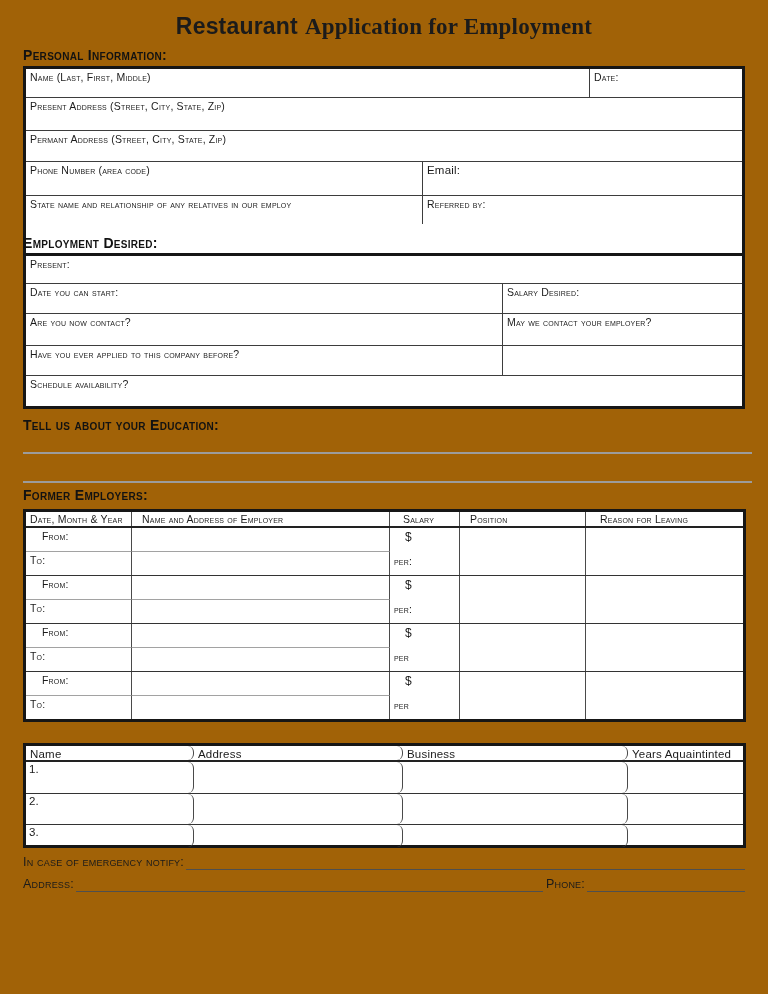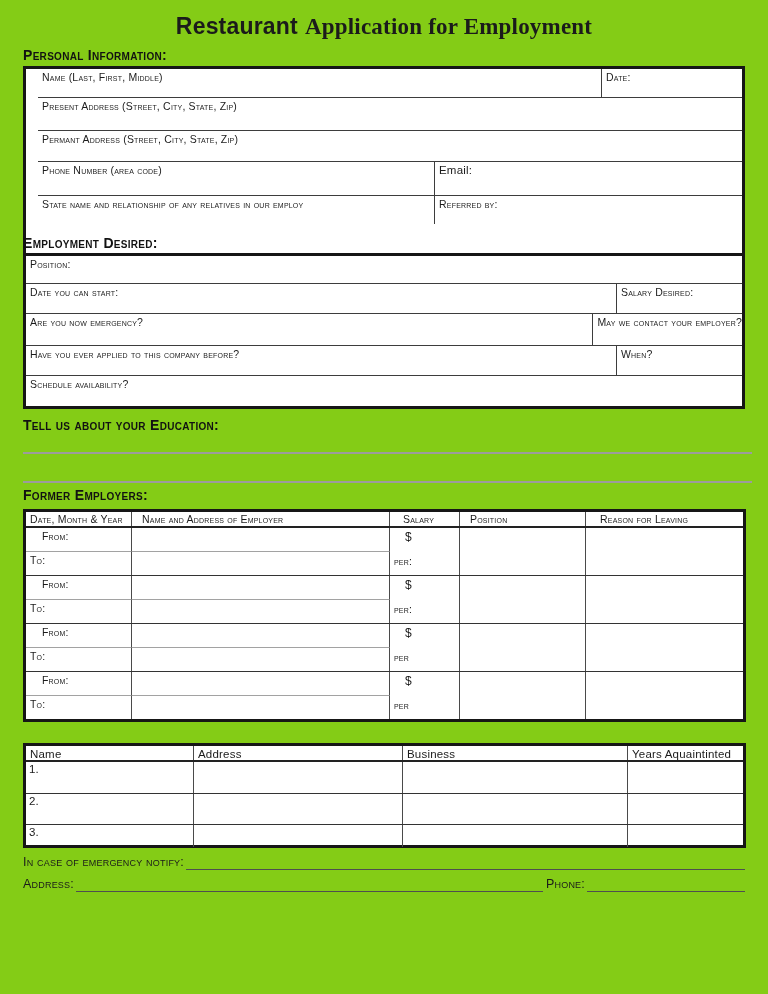--- a/index.html
+++ b/index.html
@@ -1,18 +1,18 @@
 <!DOCTYPE html>
 <html><head>
 <meta charset="utf-8">
 <style>
   html,body { margin:0; padding:0; background:#e8e8e8; }
   .page {
     position:relative; width:768px; height:994px; margin:0 auto;
-    background:#84cc16; font-family:"Liberation Sans", sans-serif; color:#1b1b1b;
+    background:#a16207; font-family:"Liberation Sans", sans-serif; color:#1b1b1b;
     overflow:hidden;
     text-decoration:underline;
   }
   .abs { position:absolute; }
   
   .title { top:13px; left:0; right:0; text-align:center; font-weight:bold; font-size:23px; letter-spacing:0.2px; }
   .t-sans { font-family:"Liberation Sans", sans-serif; }
   .t-serif { font-family:"Liberation Serif", serif; margin-left:7px; }
   
   .h { font-weight:bold; font-variant:small-caps; font-size:14px; letter-spacing:0.3px; color:#121212; white-space:nowrap; }
@@ -27,21 +27,21 @@
   .tbl { position:absolute; left:23px; width:722px; border:3px solid #161616; background:#fff; box-sizing:border-box; }
   .row { display:flex; box-sizing:border-box; }
   .row + .row { border-top:1px solid #3d3d3d; }
   .cell { box-sizing:border-box; }
   .vdiv { border-right:1px solid #3d3d3d; }
   
   .p-r1{height:28px} .p-r2{height:33px} .p-r3{height:31px} .p-r4{height:34px} .p-r5{height:29px}
   .p-name{width:564px} .p-phone{width:397px} .grow{flex:1}
   
   .e-r1{height:27px} .e-r2{height:30px} .e-r3{height:32px} .e-r4{height:30px} .e-r5{height:27px}
-  .e-left{width:591px}
+  .e-left{width:477px}
   
   .eduline { left:23px; width:729px; height:2px; background:#9c9c9c; }
   
   .feh, .feg { display:grid; grid-template-columns:106px 258px 70px 126px 1fr; box-sizing:border-box; }
   .feh { height:16px; border-bottom:2px solid #222; }
   .feh > div { border-right:1px solid #4a4a4a; box-sizing:border-box; overflow:hidden; }
   .feh > div:last-child { border-right:none; }
   .feh .lbl { padding-top:1px; }
   .feh .hc2 .lbl{ padding-left:10px; } .feh .hc3 .lbl{ padding-left:13px; }
   .feh .hc4 .lbl{ padding-left:10px; } .feh .hc5 .lbl{ padding-left:14px; }
@@ -52,42 +52,42 @@
   .c2a{grid-column:2;grid-row:1;border-right:1px solid #4a4a4a;border-bottom:1px solid #a2a2a2;}
   .c2b{grid-column:2;grid-row:2;border-right:1px solid #4a4a4a;}
   .c3 {grid-column:3;grid-row:1/3;border-right:1px solid #4a4a4a;display:grid;grid-template-rows:1fr 1fr;}
   .c4 {grid-column:4;grid-row:1/3;border-right:1px solid #4a4a4a;}
   .c5 {grid-column:5;grid-row:1/3;}
   .dollar { font-size:12px; padding:3px 0 0 15px; font-variant:normal; }
   .per { padding-top:3px; }
   
   .refh, .refr { display:grid; grid-template-columns:168px 209px 225px 1fr; box-sizing:border-box; }
   .refh { height:16px; border-bottom:2px solid #222; }
-  .refh > div, .refr > div { border-right:1px solid #4a4a4a; box-sizing:border-box; overflow:hidden; }
+  .refh > div, .refr > div { border-right:1px solid #4a4a4a; box-sizing:border-box; overflow:hidden;border-radius:6px; }
   .refh > div:last-child, .refr > div:last-child { border-right:none; }
   .refr + .refr { border-top:1px solid #333; }
   .ref-r1{height:31px} .ref-r2{height:31px} .ref-r3{height:23px}
   .refnum { font-variant:normal; font-size:11.5px; padding:1px 0 0 3px; }
   
   .wrow { left:23px; right:23px; display:flex; align-items:flex-end; }
   .wlabel { font-variant:small-caps; font-size:12.5px; letter-spacing:0.2px; white-space:nowrap; line-height:1.1; }
   .uline { border-bottom:1.5px solid #4f4f4f; height:15px; box-sizing:border-box; }
 </style>
 </head>
 <body>
 
 <div class="page">
 
   <div class="abs title">
     <span class="t-sans">Restaurant</span><span class="t-serif">Application for Employment</span>
   </div>
 
   <div class="abs h" style="top:47px;left:23px;">Personal Information:</div>
 
-  <div class="tbl" style="top:66px;height:213px;padding-left:12px;">
+  <div class="tbl" style="top:66px;height:213px;">
     <div class="row p-r1">
       <div class="cell vdiv p-name">
           <span class="lbl">Name (Last, First, Middle)</span>
         </div>
       <div class="cell grow">
           <span class="lbl">Date:</span>
         </div>
     </div>
     <div class="row p-r2">
       <div class="cell grow">
@@ -115,45 +115,42 @@
           <span class="lbl">Referred by:</span>
         </div>
     </div>
   </div>
 
   <div class="abs h" style="top:235px;left:23px;">Employment Desired:</div>
 
   <div class="tbl" style="top:253px;height:156px;">
     <div class="row e-r1">
       <div class="cell grow">
-          <span class="lbl">Position:</span>
+          <span class="lbl">Present:</span>
         </div>
     </div>
     <div class="row e-r2">
       <div class="cell vdiv e-left">
           <span class="lbl">Date you can start:</span>
         </div>
       <div class="cell grow">
           <span class="lbl">Salary Desired:</span>
         </div>
     </div>
     <div class="row e-r3">
       <div class="cell vdiv e-left">
-          <span class="lbl">Are you now emergency?</span>
+          <span class="lbl">Are you now contact?</span>
         </div>
       <div class="cell grow">
           <span class="lbl">May we contact your employer?</span>
         </div>
     </div>
     <div class="row e-r4">
       <div class="cell vdiv e-left">
           <span class="lbl">Have you ever applied to this company before?</span>
-        </div>
-      <div class="cell grow">
-          <span class="lbl">When?</span>
         </div>
     </div>
     <div class="row e-r5">
       <div class="cell grow">
           <span class="lbl">Schedule availability?</span>
         </div>
     </div>
   </div>
 
   <div class="abs h" style="top:417px;left:23px;">Tell us about your Education:</div>

